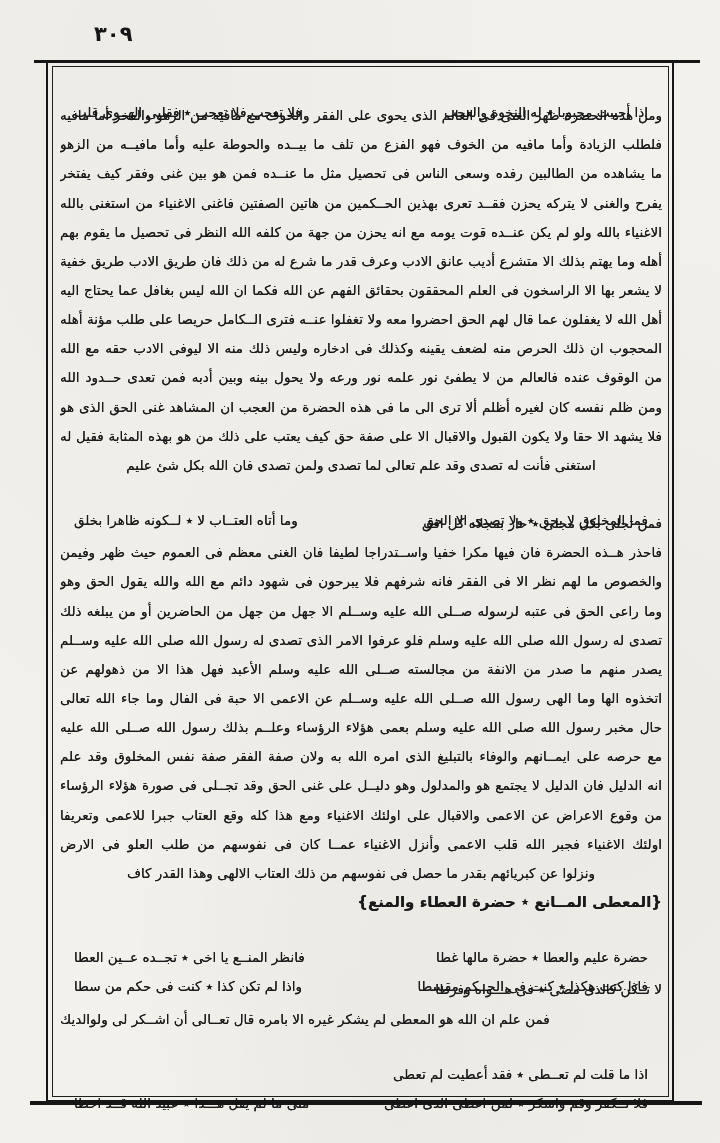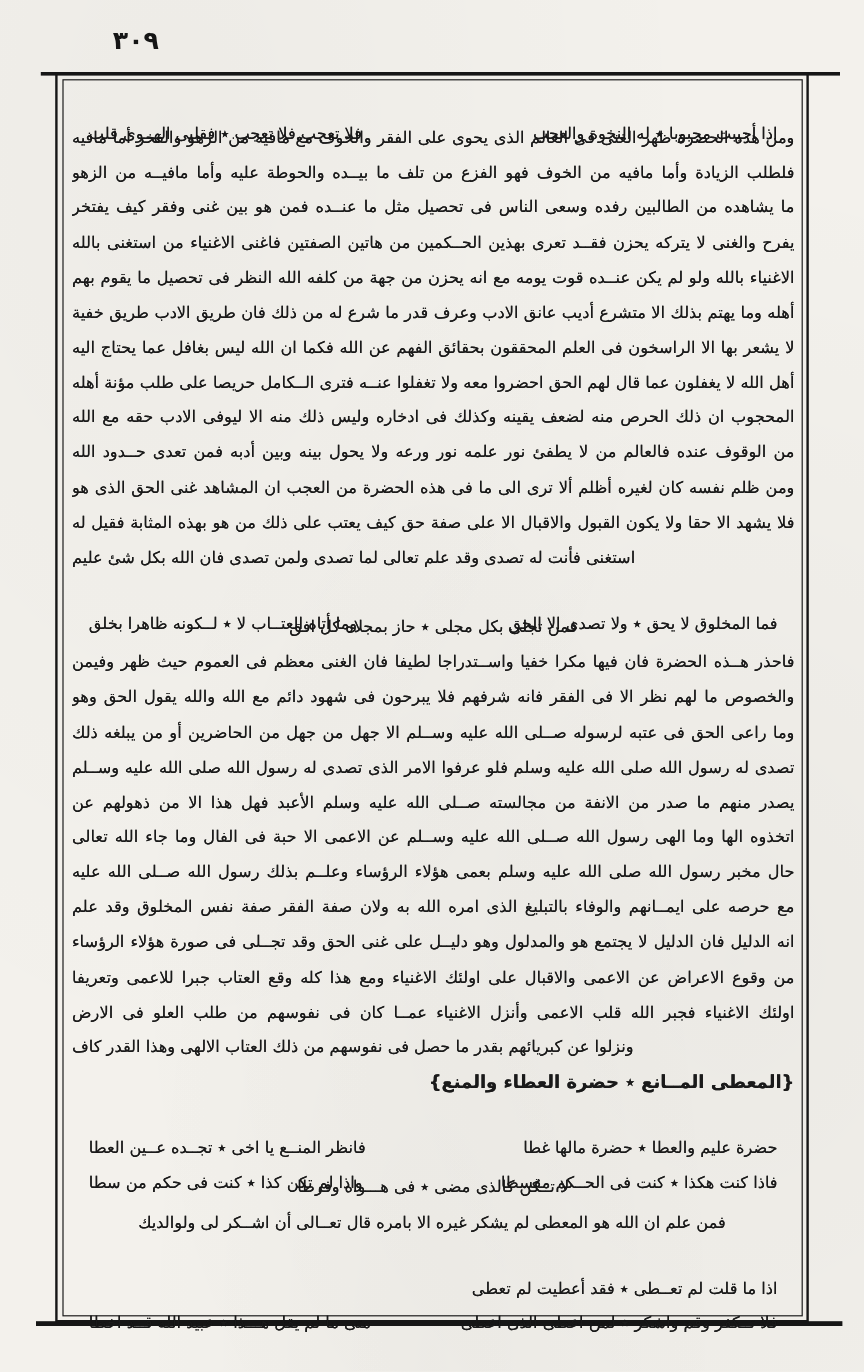--- a/index.html
+++ b/index.html
@@ -34,25 +34,25 @@
     border:1.3px solid #1d1d1d;
   }
   .text-body{
     position:absolute;left:60px;top:72px;width:602px;height:1024px;
     direction:rtl;
     font-size:13.5px;
     text-shadow:0 0 0.45px rgba(10,10,10,0.85);
   }
   .line{height:29.15px;line-height:29.15px;white-space:nowrap;}
   .para{white-space:normal;text-align:justify;text-align-last:justify;-moz-text-align-last:justify;overflow:hidden;}
-  .para-center{text-align:left;}
-  .para-end{text-align:center;padding-right:2px;}
+  .para-center{text-align:center;}
+  .para-end{text-align:left;padding-right:2px;}
   .verse2{display:flex;justify-content:space-between;padding:0 14px;}
   .verse2 .hemi{white-space:nowrap;margin-top:26px;}
-  .verse1{text-align:center;}
+  .verse1{}
   .header{text-align:right;font-weight:bold;font-size:15px;}
 </style>
 </head>
 <body>
 
 <div class="page-number">٣٠٩</div>
 
 <div class="ext-line ext-top"></div>
 <div class="ext-line ext-bottom"></div>
 

